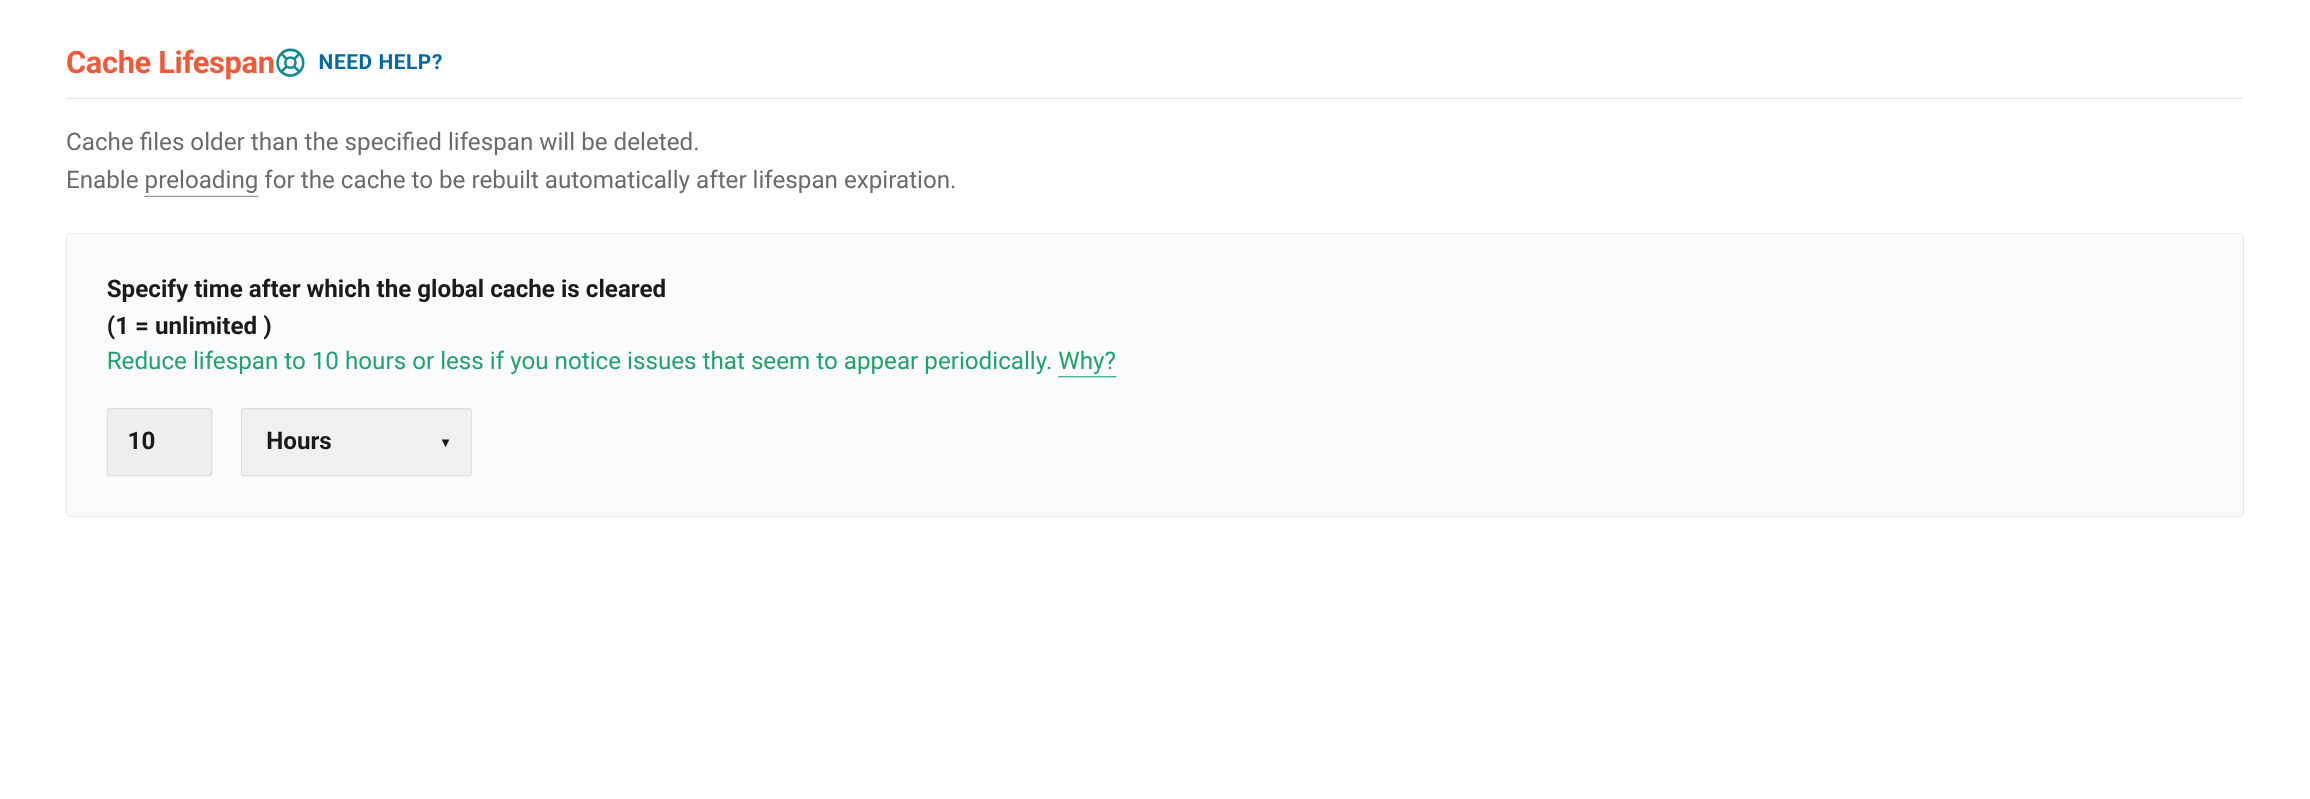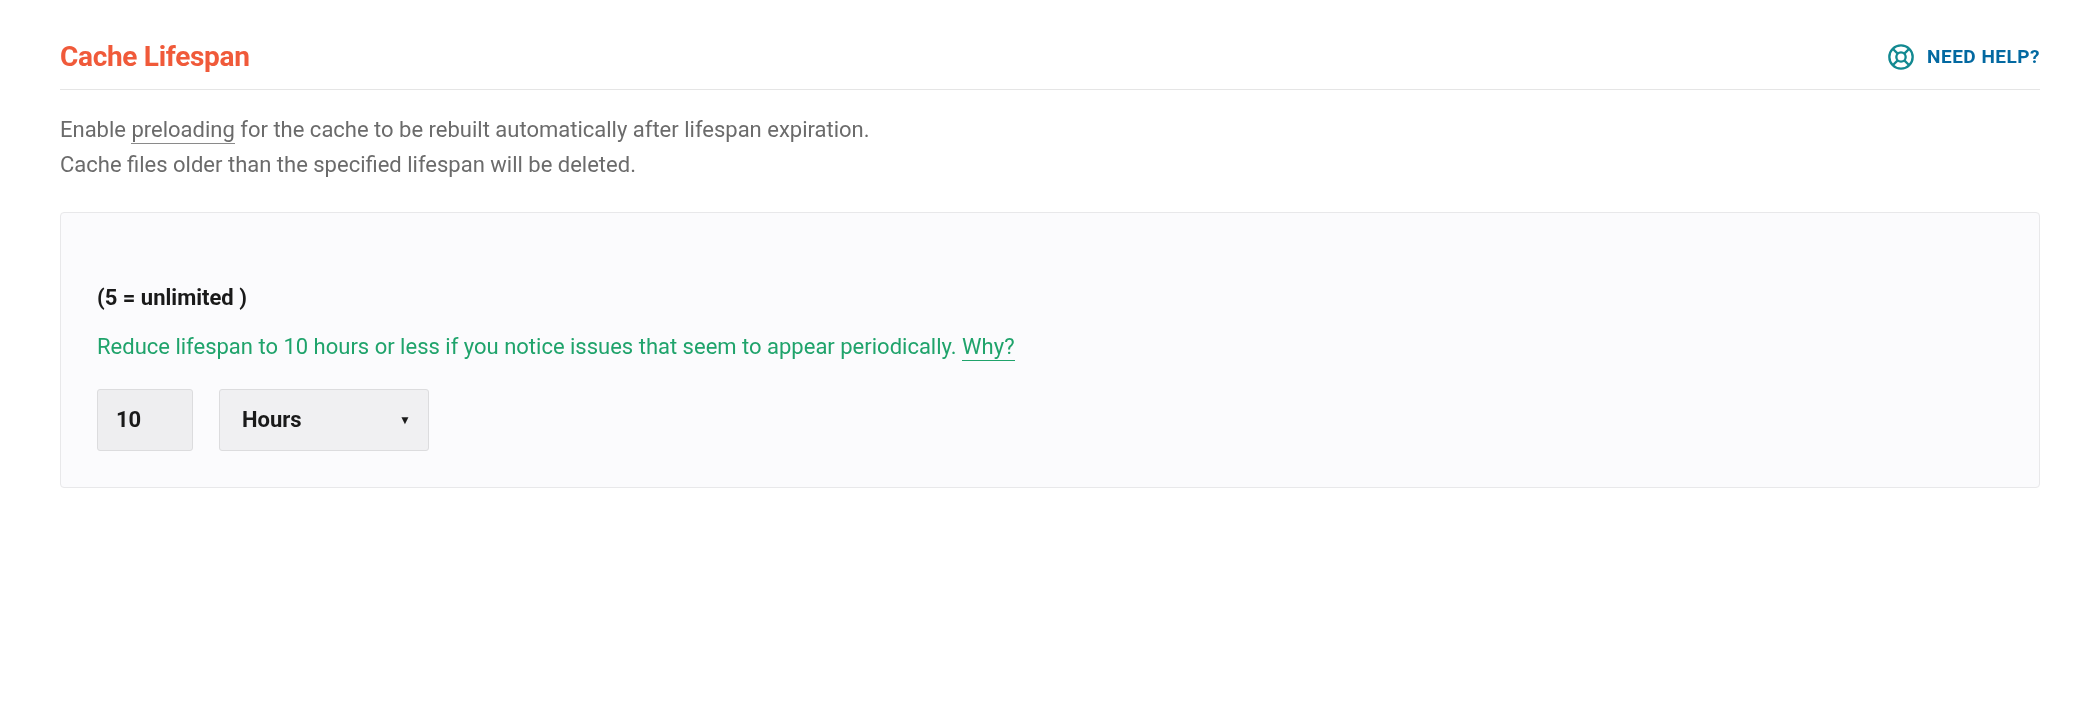--- a/index.html
+++ b/index.html
@@ -11,25 +11,23 @@
     body {
       font-family: -apple-system, BlinkMacSystemFont, "Segoe UI", Roboto, Helvetica, Arial, sans-serif;
       background: #ffffff;
       padding: 40px 60px;
       font-size: 19px;
       color: #4a4a4a;
     }
     
     .header-row {
       display: flex;
-      justify-content: space-between;
       align-items: center;
       padding-bottom: 16px;
       border-bottom: 1px solid #e5e5e5;
-      gap: 28px;
     }
     
     .section-title {
       font-size: 28px;
       font-weight: 700;
       color: #f05a3a;
       letter-spacing: -0.3px;
     }
     
     .need-help {
@@ -80,21 +78,20 @@
     }
     
     .settings-heading {
       font-size: 22px;
       font-weight: 700;
       color: #1a1a1a;
       line-height: 1.55;
     }
     
     .hint-text {
-      margin-top: 18px;
       font-size: 22px;
       color: #1fa36b;
     }
     
     .why-link {
       color: #1fa36b;
       text-decoration: none;
       border-bottom: 1px solid #1fa36b;
       padding-bottom: 1px;
       cursor: pointer;
@@ -164,30 +161,30 @@
       <line x1="4.93" y1="4.93" x2="9.17" y2="9.17"></line>
       <line x1="14.83" y1="14.83" x2="19.07" y2="19.07"></line>
       <line x1="14.83" y1="9.17" x2="19.07" y2="4.93"></line>
       <line x1="4.93" y1="19.07" x2="9.17" y2="14.83"></line>
     </svg>
     <span>NEED HELP?</span>
   </a>
 </div>
 
 <div class="description">
+  <span class="description-line">Cache files older than the specified lifespan will be deleted.</span>
   <span class="description-line">
     <span>Enable </span><a class="preloading-link">preloading</a><span> for the cache to be rebuilt automatically after lifespan expiration.</span>
   </span>
-  <span class="description-line">Cache files older than the specified lifespan will be deleted.</span>
 </div>
 
 <div class="settings-box">
   <div class="settings-heading">
-    <br>
-    <span>(5 = unlimited )</span>
+    <span>Specify time after which the global cache is cleared</span><br>
+    <span>(1 = unlimited )</span>
   </div>
   <div class="hint-text">
     <span>Reduce lifespan to 10 hours or less if you notice issues that seem to appear periodically. </span><a class="why-link">Why?</a>
   </div>
   <div class="input-row">
     <input type="text" class="number-input" value="10" style="">
     <div class="select-wrap">
       <select class="unit-select">
         <option>Hours</option>
       </select>

